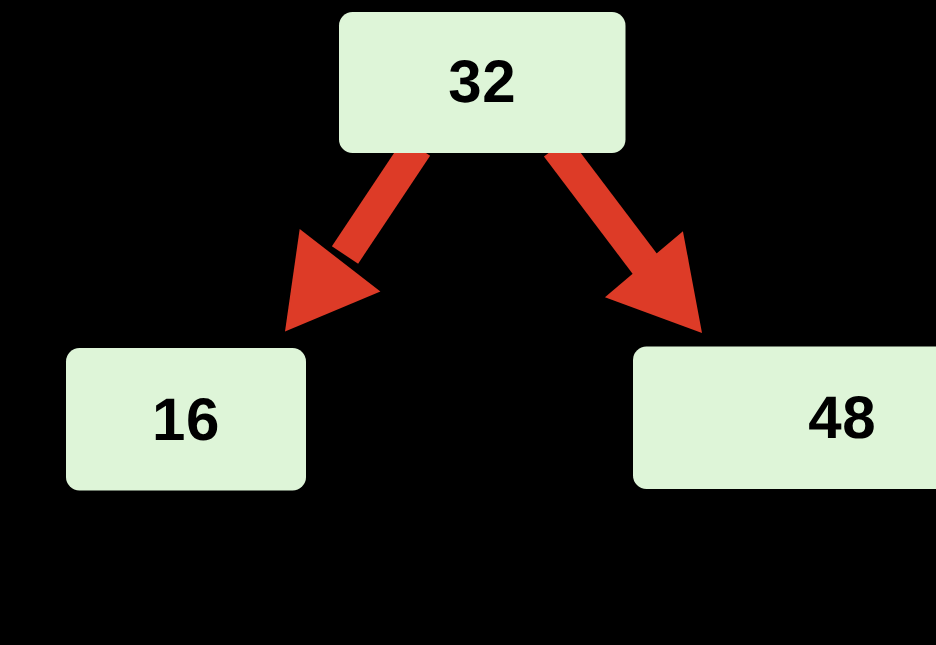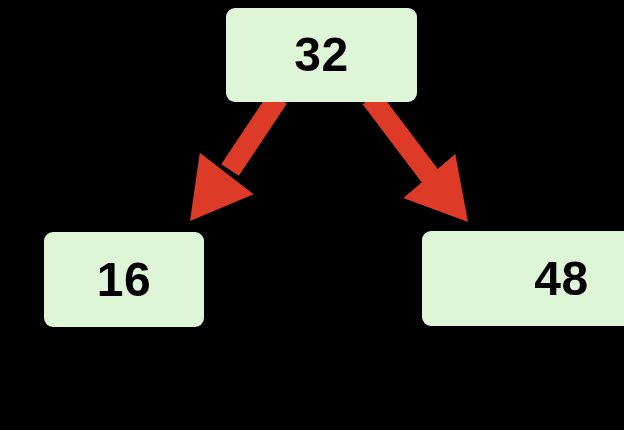--- a/index.html
+++ b/index.html
@@ -35,21 +35,21 @@
   .node {
     position: absolute;
     z-index: 2;
     background: var(--node-fill, #def5d8);
     border-radius: 9px;
     display: flex;
     align-items: center;
     justify-content: center;
     color: var(--node-text, #000);
     font-weight: 700;
-    font-size: 48px;
+    font-size: 40px;
     line-height: 1;
     letter-spacing: 0.5px;
   }
   .node-root  { left: 226px; top: 8px;   width: 191px; height: 94px; }
   .node-left  { left: 44px;  top: 232px; width: 160px; height: 95px; }
   .node-right { left: 422px; top: 231px; width: 191px; height: 95px; padding-left: 44px; }
 </style>
 </head>
 <body>
 

